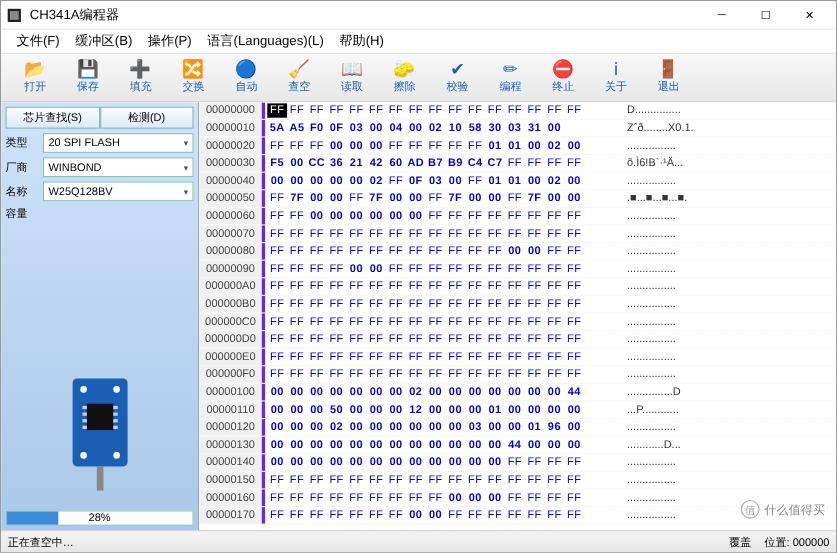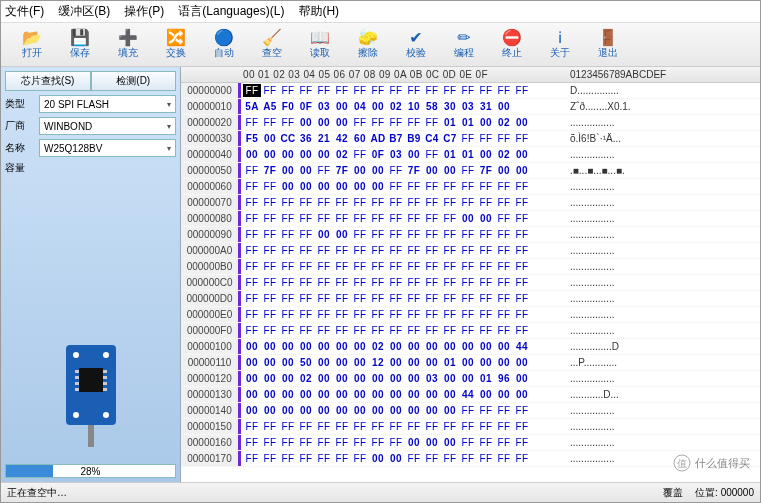--- a/index.html
+++ b/index.html
@@ -2,21 +2,21 @@
 <html><head>
 <meta charset="utf-8">
 <style>
 * { margin: 0; padding: 0; box-sizing: border-box; font-family: "Microsoft YaHei", "SimSun", sans-serif; }
 body { background: #f0f0f0; display: flex; align-items: center; justify-content: center; height: 100vh; }
 .window { width: 761px; height: 503px; background: #fff; border: 1px solid #999; display: flex; flex-direction: column; overflow: hidden; }
 .titlebar { height: 26px; background: #fff; display: flex; align-items: center; padding: 0 4px; border-bottom: 1px solid #ddd; }
 .titlebar .ico { width: 16px; height: 16px; margin-right: 6px; }
 .titlebar .title { font-size: 12px; flex: 1; }
 .winbtn { width: 40px; height: 26px; display: flex; align-items: center; justify-content: center; font-size: 10px; cursor: pointer; }
-.menubar { height: 22px; background: #fff; display: flex; align-items: center; padding: 0 4px; font-size: 12px; gap: 14px; border-bottom: 1px solid #ddd; }
+.menubar { height: 22px; background: #fff; display: flex; align-items: center; padding: 0 14px; font-size: 12px; gap: 14px; border-bottom: 1px solid #ddd; }
 .menubar .menuitem { cursor: pointer; }
 .toolbar { height: 44px; background: linear-gradient(#f8f8f8,#e8e8e8); display: flex; align-items: center; padding: 0 8px; gap: 2px; border-bottom: 1px solid #ccc; }
 .tbtn { display: flex; flex-direction: column; align-items: center; justify-content: center; width: 46px; height: 40px; font-size: 10px; color: #1a5fb4; cursor: pointer; }
 .tbtn .glyph { font-size: 16px; line-height: 1; }
 .tbtn.stop .glyph { color: #d00; }
 .content { flex: 1; display: flex; overflow: hidden; }
 .sidebar { width: 180px; background: linear-gradient(#cfe3f8,#a9c8e8); border-right: 1px solid #9ab; display: flex; flex-direction: column; font-size: 11px; padding: 4px; gap: 4px; }
 .sidehdr { display: flex; gap: 0; }
 .sidehdr .hbtn { flex: 1; background: linear-gradient(#fafcff,#dde9f6); border: 1px solid #8bb; text-align: center; padding: 2px; font-size: 10px; cursor: pointer; }
 .fieldrow { display: flex; align-items: center; gap: 4px; }
@@ -42,20 +42,32 @@
 .statusbar { height: 20px; border-top: 1px solid #ccc; background: linear-gradient(#f4f4f4,#e6e6e6); display: flex; align-items: center; font-size: 10px; padding: 0 6px; gap: 12px; }
 .statusbar .stretch { flex: 1; }
 .watermark { position: absolute; right: 10px; bottom: 30px; font-size: 11px; color: #888; pointer-events: none; display: flex; align-items: center; gap: 4px; }
 .window { position: relative; }
 </style>
 </head>
 <body>
 
 <div class="window">
 
+  <div class="titlebar">
+    <span class="ico">
+      <svg viewBox="0 0 16 16" width="16" height="16">
+          <rect x="2" y="2" width="12" height="12" fill="#222"></rect>
+          <rect x="4" y="4" width="8" height="8" fill="#888"></rect>
+        </svg>
+    </span>
+    <span class="title">CH341A编程器</span>
+    <div class="winbtn">─</div>
+    <div class="winbtn">☐</div>
+    <div class="winbtn close">✕</div>
+  </div>
 
   <div class="menubar">
     <span class="menuitem">文件(F)</span>
     <span class="menuitem">缓冲区(B)</span>
     <span class="menuitem">操作(P)</span>
     <span class="menuitem">语言(Languages)(L)</span>
     <span class="menuitem">帮助(H)</span>
   </div>
 
   <div class="toolbar" id="toolbar">
@@ -164,25 +176,20 @@
           <rect x="27" y="85" width="6" height="22" fill="#888"></rect>
         </svg>
       </div>
       <div class="progress">
         <div class="bar" id="pbar" style="width: 28%;"></div>
         <span class="txt">28%</span>
       </div>
     </div>
 
     <div class="hexpane">
-      <div class="hexhdr">
-        <div class="addrcol"></div>
-        <div class="hexcol">00 01 02 03 04 05 06 07 08 09 0A 0B 0C 0D 0E 0F</div>
-        <div class="asciicol">0123456789ABCDEF</div>
-      </div>
       <div id="hexrows">
           <div class="hexrow">
             <div class="addrcol">00000000</div>
             <div class="hexcol"><span class="f cur">FF</span><span class="f">FF</span><span class="f">FF</span><span class="f">FF</span><span class="f">FF</span><span class="f">FF</span><span class="f">FF</span><span class="f">FF</span><span class="f">FF</span><span class="f">FF</span><span class="f">FF</span><span class="f">FF</span><span class="f">FF</span><span class="f">FF</span><span class="f">FF</span><span class="f">FF</span></div>
             <div class="asciicol">D...............</div>
           </div>
           <div class="hexrow">
             <div class="addrcol">00000010</div>
             <div class="hexcol"><span class="v">5A</span><span class="v">A5</span><span class="v">F0</span><span class="v">0F</span><span class="v">03</span><span class="v">00</span><span class="v">04</span><span class="v">00</span><span class="v">02</span><span class="v">10</span><span class="v">58</span><span class="v">30</span><span class="v">03</span><span class="v">31</span><span class="v">00</span></div>
             <div class="asciicol">Zˆð........X0.1.</div>

